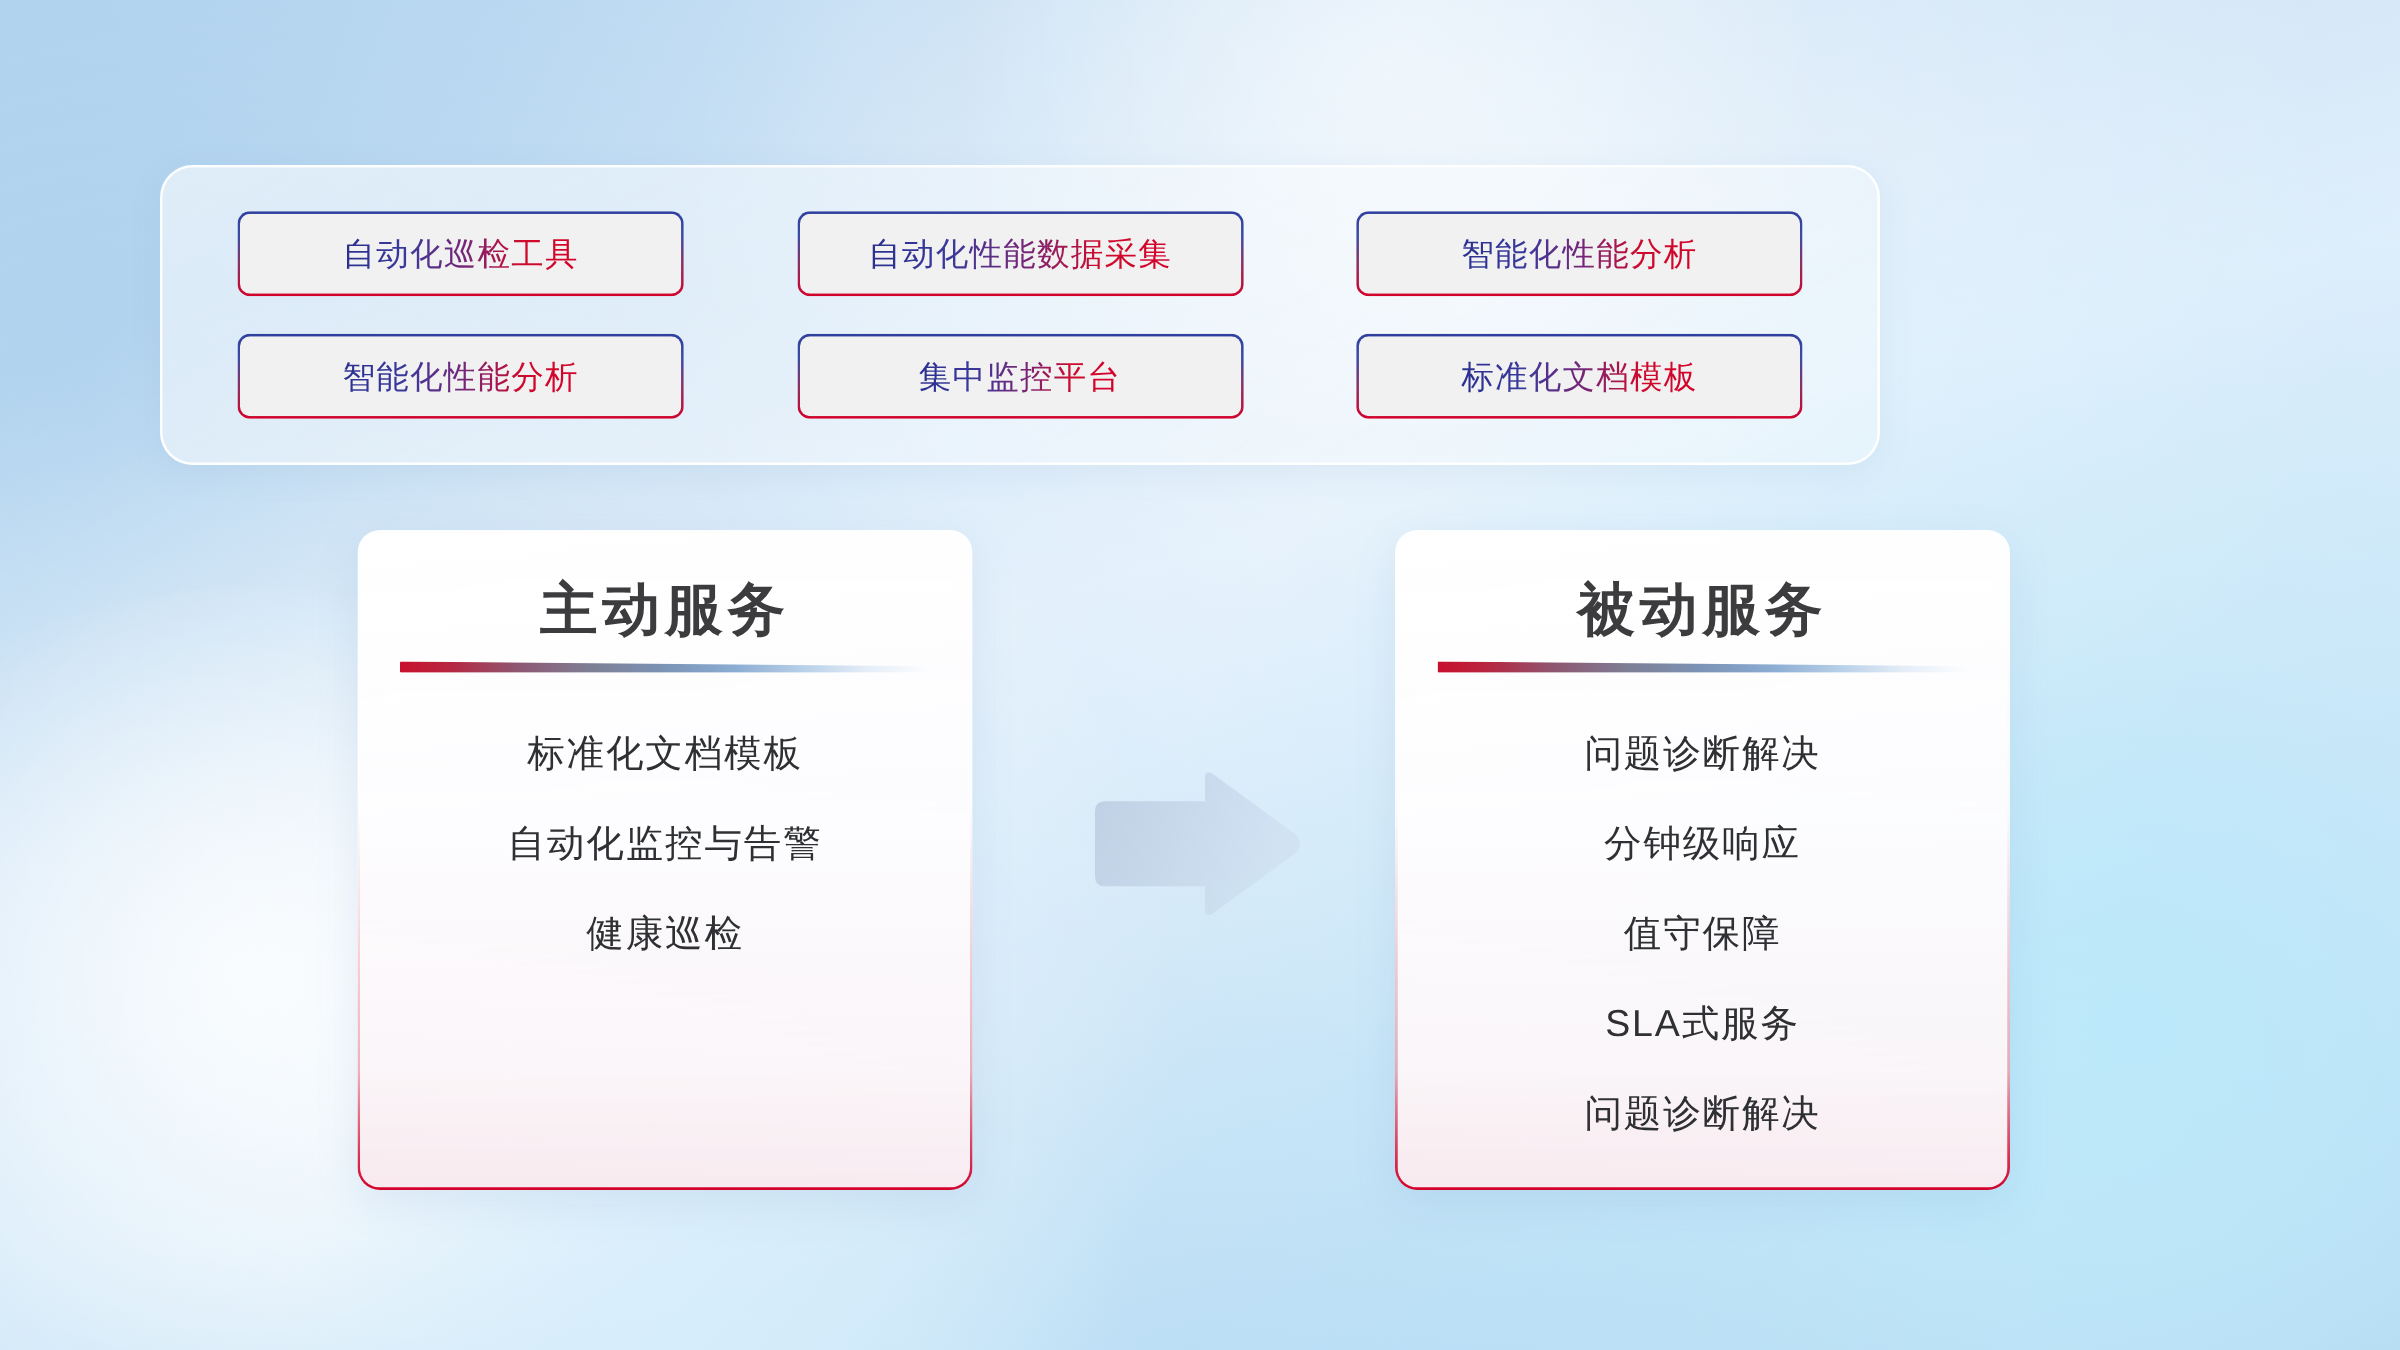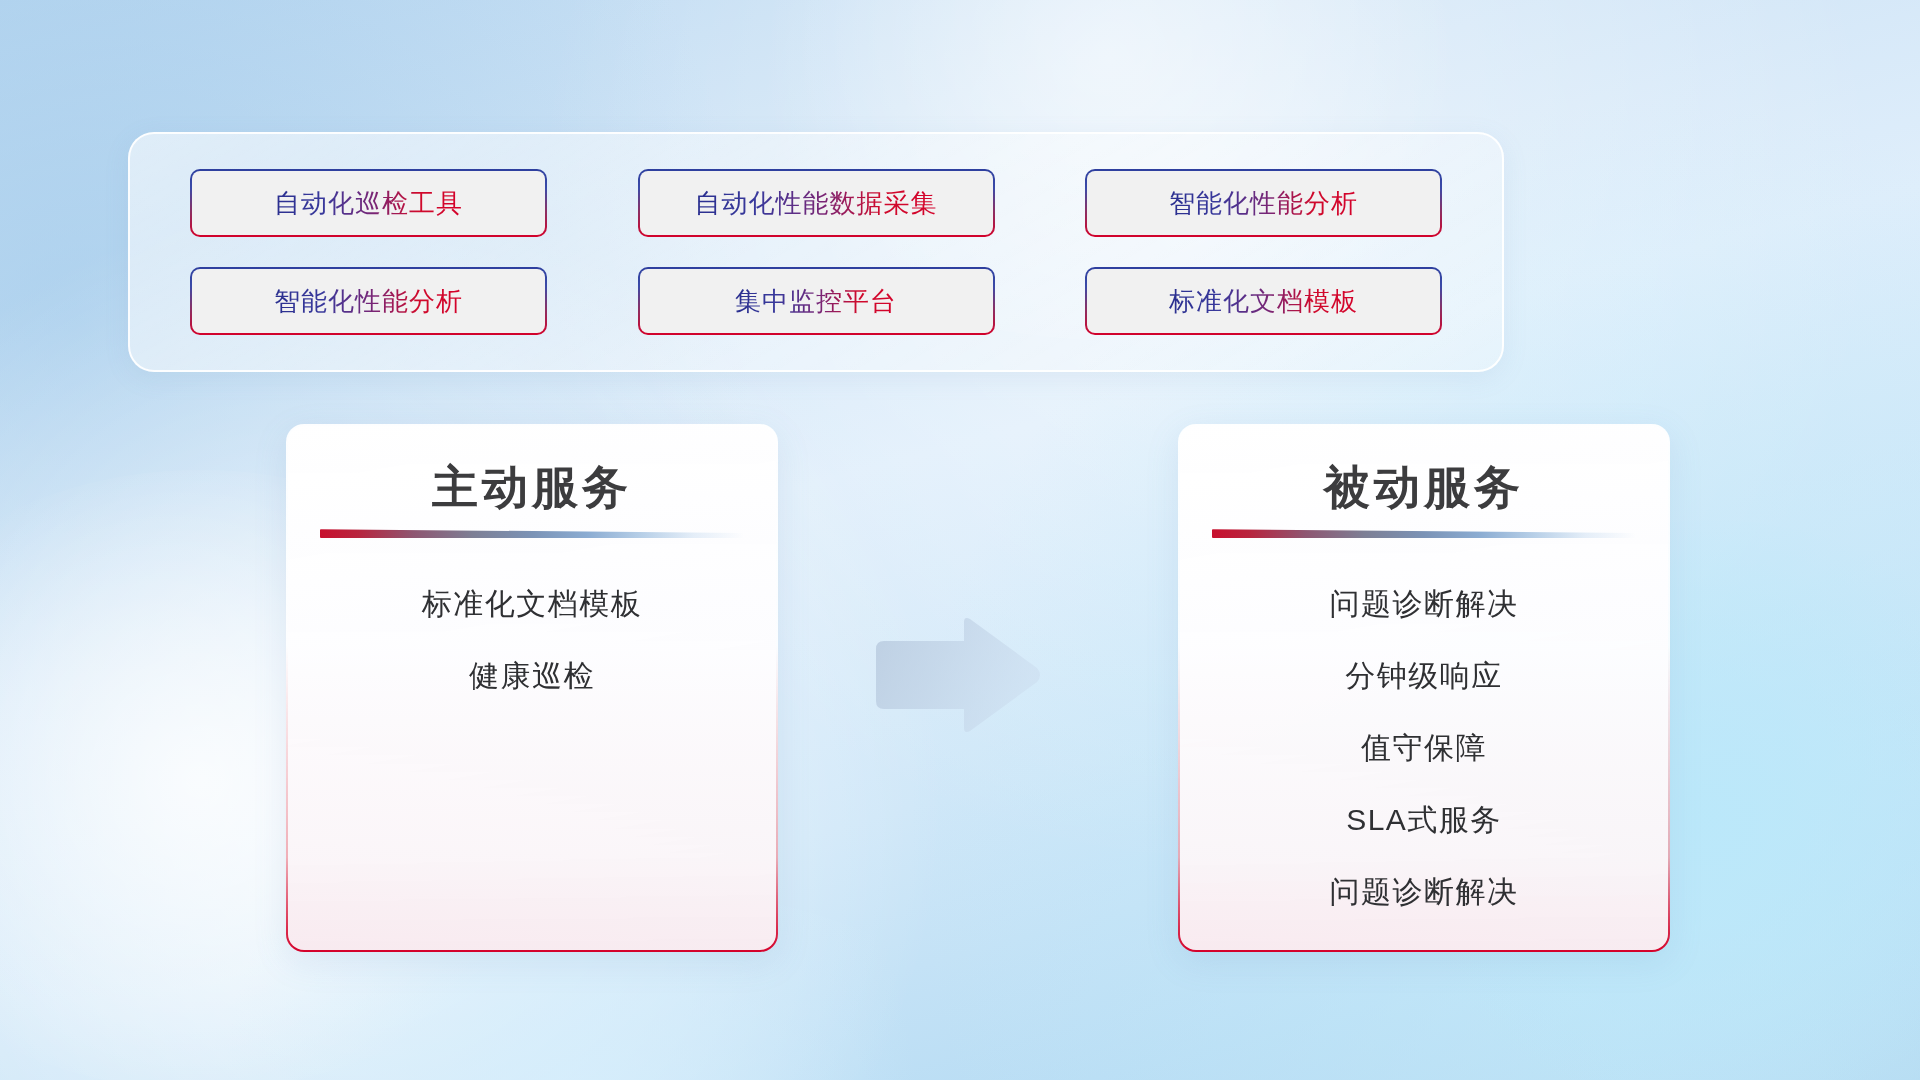--- a/index.html
+++ b/index.html
@@ -104,21 +104,21 @@
     padding: 2px;
     background-image:
       linear-gradient(170deg, rgba(255,255,255,0.92) 0%, rgba(253,253,255,0.90) 40%, rgba(250,250,253,0.94) 100%),
       linear-gradient(to bottom, rgba(255,255,255,0.95) 0%, rgba(255,255,255,0.85) 42%, rgba(238,150,160,0.75) 82%, #d4012a 100%);
     background-origin: border-box;
     background-clip: padding-box, border-box;
     border: 2px solid transparent;
     box-shadow: 0 10px 34px rgba(100,140,185,0.13);
   }
   #card-active  { left: 286px; }
-  #card-passive { left: 1178px; text-align: center; }
+  #card-passive { left: 1116px; text-align: center; }
 
   .card-inner {
     width: 100%;
     height: 100%;
     display: flex;
     flex-direction: column;
     align-items: center;
     padding-top: 32px;
     box-sizing: border-box;
   }
@@ -224,20 +224,21 @@
   </div>
 
   <div class="service-card" id="card-active">
     <div class="card-inner">
       <div class="card-title">主动服务</div>
       <div class="card-divider">
         <div class="bar"></div>
       </div>
       <div class="card-list">
         <div class="card-list-item">标准化文档模板</div>
+        <div class="card-list-item">自动化监控与告警</div>
         <div class="card-list-item">健康巡检</div>
       </div>
     </div>
   </div>
 
   <div id="flow-arrow">
     <svg width="170" height="118" viewBox="0 0 170 118" xmlns="http://www.w3.org/2000/svg">
       <defs>
         <linearGradient id="arrowGrad" x1="0" y1="0" x2="1" y2="0.3">
           <stop offset="0%" stop-color="#b6c8dd" stop-opacity="0.80"></stop>

